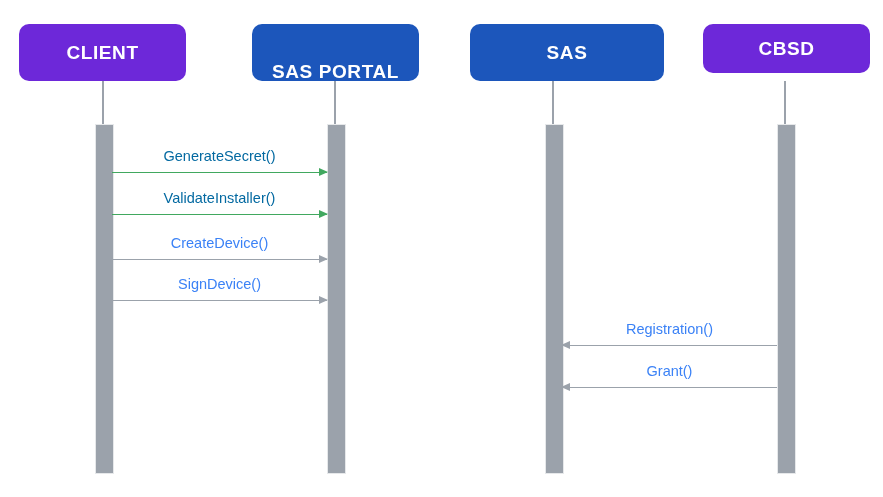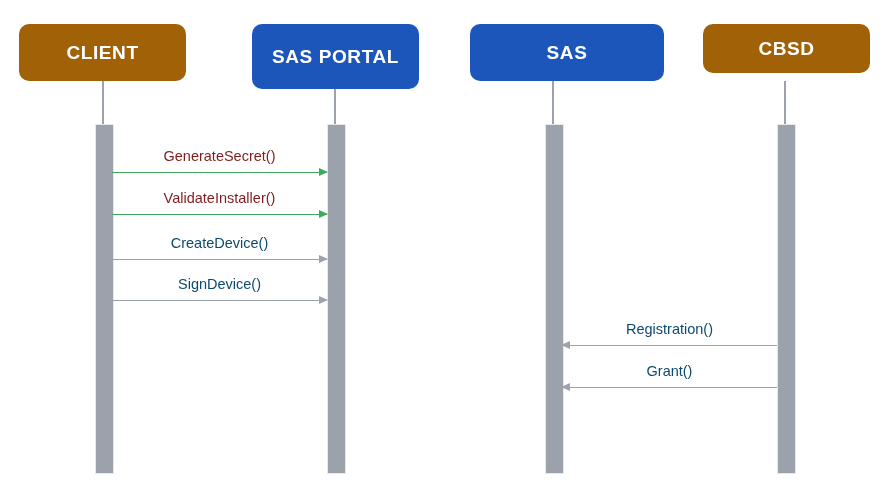--- a/index.html
+++ b/index.html
@@ -32,21 +32,21 @@
   .actor-label {
     color: #ffffff;
     font-family: "Liberation Sans", sans-serif;
     font-weight: bold;
     font-size: 19px;
     letter-spacing: 0.6px;
     line-height: 1;
     white-space: nowrap;
   }
   .actor-dark  { background: #1C56BB; }
-  .actor-light { background: #a16207; }
+  .actor-light { background: #6d28d9; }
 
   
   .lifeline {
     position: absolute;
     width: 2px;
     background: #9BA2AB;
   }
 
   
   .activation {
@@ -94,38 +94,38 @@
   .msg.green.to-right .arrow-head { border-left-color: #41A85F; }
 
   .msg-label {
     position: absolute;
     left: 0;
     width: 100%;
     text-align: center;
     bottom: 7px;
     font-family: "Liberation Sans", sans-serif;
     font-size: 14.5px;
-    color: #0c4a6e;
+    color: #3b82f6;
     white-space: nowrap;
     line-height: 1.1;
   }
-  .msg.green .msg-label { color: #7f1d1d; }
+  .msg.green .msg-label { color: #0369a1; }
 </style>
 </head>
 <body>
 
 <div id="canvas" style="width: 883px; height: 497px; background: rgb(255, 255, 255);">
     <div class="lifeline" style="left: 102px; top: 81px; height: 43px;"></div>
     <div class="activation" style="left: 95px; top: 124px; height: 348px; background: rgb(155, 162, 171);"></div>
     <div class="actor-box actor-light" style="left: 19px; top: 24px; width: 167px; height: 57px;">
       <span class="actor-label">CLIENT</span>
     </div>
     <div class="lifeline" style="left: 334px; top: 81px; height: 43px;"></div>
     <div class="activation" style="left: 327px; top: 124px; height: 348px; background: rgb(155, 162, 171);"></div>
-    <div class="actor-box actor-dark" style="left: 252px; top: 24px; width: 167px; height: 65px;">
+    <div class="actor-box actor-dark" style="left: 252px; top: 24px; width: 167px; height: 57px; align-items: flex-end;">
       <span class="actor-label">SAS PORTAL</span>
     </div>
     <div class="lifeline" style="left: 552px; top: 81px; height: 43px;"></div>
     <div class="activation" style="left: 545px; top: 124px; height: 348px; background: rgb(155, 162, 171);"></div>
     <div class="actor-box actor-dark" style="left: 470px; top: 24px; width: 194px; height: 57px;">
       <span class="actor-label">SAS</span>
     </div>
     <div class="lifeline" style="left: 784px; top: 81px; height: 43px;"></div>
     <div class="activation" style="left: 777px; top: 124px; height: 348px; background: rgb(155, 162, 171);"></div>
     <div class="actor-box actor-light" style="left: 703px; top: 24px; width: 167px; height: 49px;">

